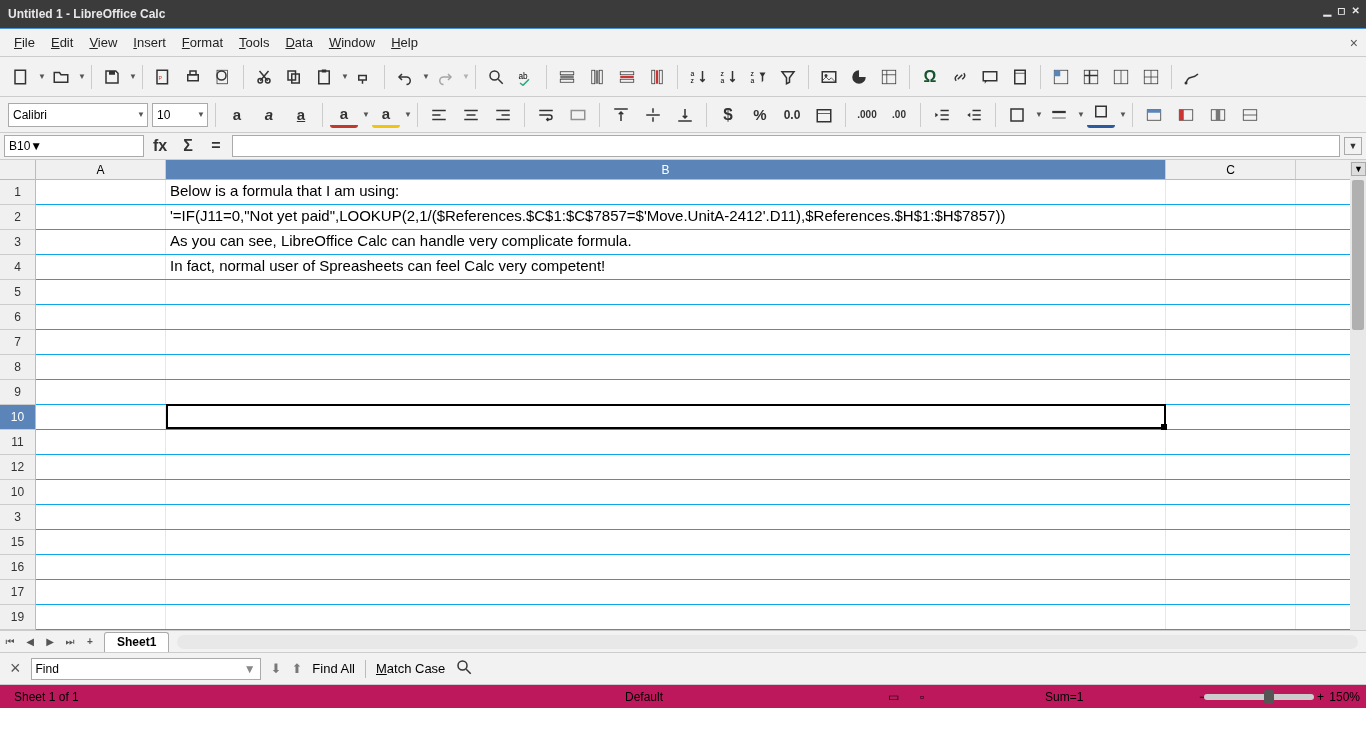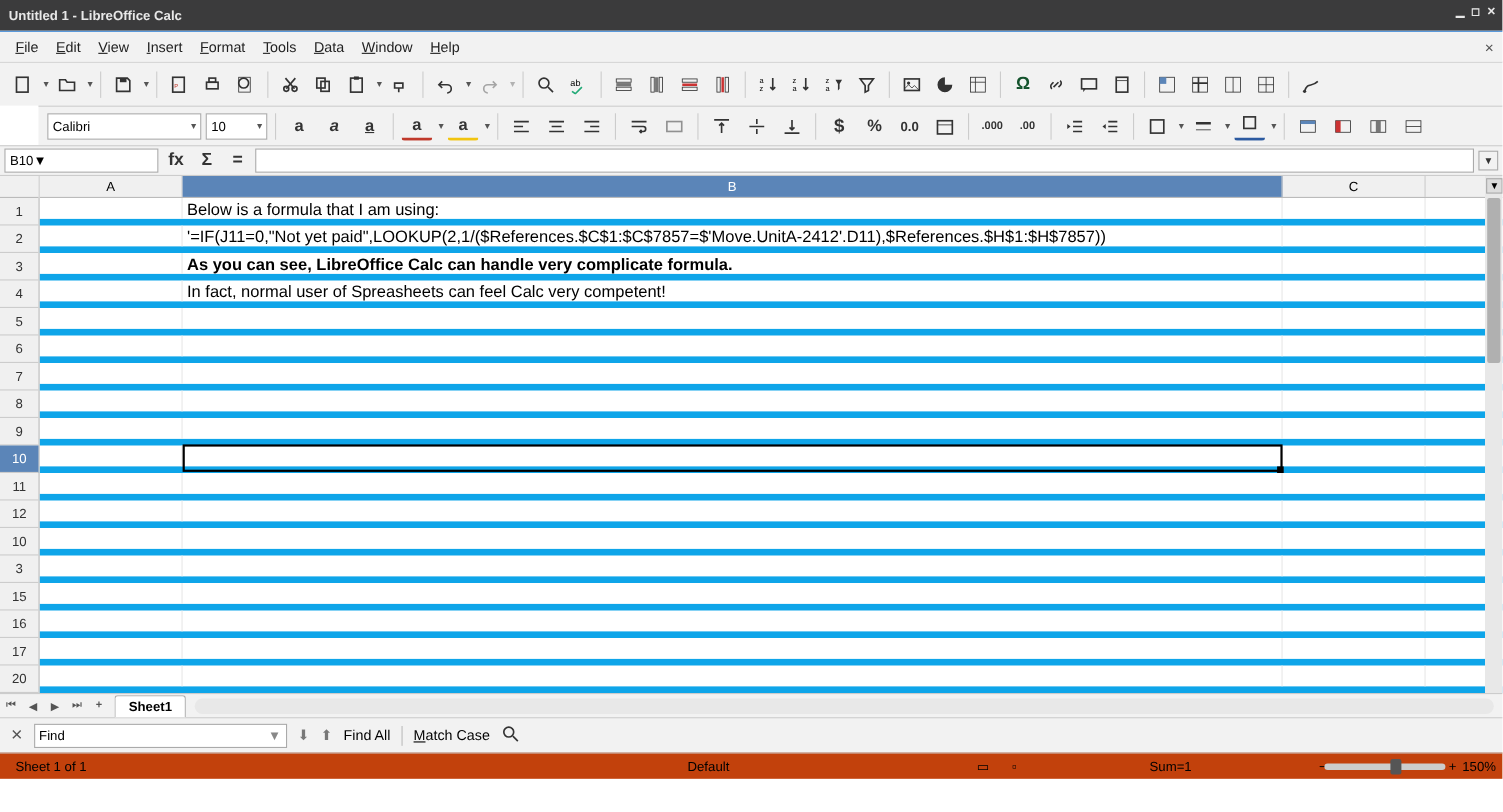--- a/index.html
+++ b/index.html
@@ -8,56 +8,56 @@
 .titlebar .win-btns { position:absolute; right:6px; top:5px; display:flex; gap:6px; }
 .titlebar .win-btn { font-size:10px; cursor:pointer; }
 .menubar { height:28px; background:#f2f2f2; border-top:1px solid #4a90d9; display:flex; align-items:center; padding:0 6px; font-size:13px; color:#222; position:relative; }
 .menubar .mi { padding:4px 8px; cursor:pointer; }
 .menubar .mi u { text-decoration:underline; }
 .menubar .close-doc { position:absolute; right:8px; font-size:14px; cursor:pointer; color:#555; }
 .toolbar { height:40px; background:#f2f2f2; border-top:1px solid #ccc; display:flex; align-items:center; padding:0 8px; gap:4px; }
 .tb-btn { width:26px; height:26px; display:flex; align-items:center; justify-content:center; cursor:pointer; border-radius:3px; color:#14532d; }
 .tb-sep { width:1px; height:24px; background:#ccc; margin:0 3px; }
 .tb-drop { width:6px; font-size:8px; color:#555; cursor:pointer; display:flex; align-items:center; }
-.fmt-bar { height:36px; background:#f2f2f2; border-top:1px solid #ccc; display:flex; align-items:center; padding:0 8px; gap:4px;margin-left:35px; }
+.fmt-bar { height:36px; background:#f2f2f2; border-top:1px solid #ccc; display:flex; align-items:center; padding:0 8px; gap:4px; }
 .combo { height:24px; border:1px solid #aaa; background:#fff; display:flex; align-items:center; padding:0 4px; font-size:12px; position:relative; }
 .combo .drop { position:absolute; right:2px; font-size:8px; color:#555; cursor:pointer; }
 .fmt-btn { width:28px; height:26px; display:flex; align-items:center; justify-content:center; cursor:pointer; color:#333; font-weight:bold; font-size:15px; border-radius:3px; }
 .under-red { border-bottom:3px solid #c0392b; }
 .under-yellow { border-bottom:3px solid #f1c40f; }
 .under-blue { border-bottom:3px solid #2c5aa0; }
 .formula-bar { height:28px; background:#f2f2f2; border-top:1px solid #ccc; border-bottom:1px solid #ccc; display:flex; align-items:center; padding:0 4px; gap:4px; }
 .name-box { width:140px; height:22px; border:1px solid #aaa; background:#fff; padding:0 4px; font-size:12px; display:flex; align-items:center; position:relative; }
 .fb-btn { width:24px; height:22px; display:flex; align-items:center; justify-content:center; cursor:pointer; color:#333; font-weight:bold; }
 .formula-input { flex:1; height:22px; border:1px solid #aaa; background:#fff; padding:0 4px; font-size:12px; }
 .grid-area { position:relative; height:470px; background:#fff; display:flex; }
 .row-headers { width:36px; background:#f0f0f0; border-right:1px solid #bbb; }
 .corner { height:20px; border-bottom:1px solid #bbb; background:#f0f0f0; }
 .row-h { height:25px; border-bottom:1px solid #ccc; display:flex; align-items:center; justify-content:center; font-size:12px; color:#333; cursor:pointer; }
 .row-h.sel { background:#5b85b8; color:#fff; }
 .grid-main { flex:1; position:relative; overflow:hidden; }
 .col-headers { height:20px; display:flex; background:#f0f0f0; border-bottom:1px solid #bbb; }
 .col-h { border-right:1px solid #ccc; display:flex; align-items:center; justify-content:center; font-size:12px; cursor:pointer; }
 .col-h.sel { background:#5b85b8; color:#fff; }
 .cells { position:relative; }
-.row { height:25px; display:flex; border-bottom:6px solid #0ea5e9; }
+.row { height:25px; display:flex; border-bottom:1px solid #0ea5e9; }
 .cell { border-right:1px solid #e8e8e8; padding:2px 4px; font-size:15px; white-space:nowrap; overflow:visible; }
 .active-cell { position:absolute; border:2px solid #000; pointer-events:none; }
 .active-handle{ position:absolute; width:6px; height:6px; background:#000; right:-3px; bottom:-3px; }
 .vscroll { position:absolute; right:0; top:0; bottom:0; width:16px; background:#e8e8e8; }
 .vscroll .thumb { position:absolute; top:20px; left:2px; right:2px; height:150px; background:#b0b0b0; border-radius:2px; }
 .sheet-tabs { height:22px; background:#f2f2f2; border-top:1px solid #ccc; display:flex; align-items:center; font-size:12px; }
 .nav-btn { width:20px; text-align:center; cursor:pointer; color:#555; font-size:10px; }
 .tab { height:20px; padding:2px 12px; background:#fff; border:1px solid #aaa; border-bottom:none; border-radius:3px 3px 0 0; margin-left:4px; cursor:pointer; font-weight:600; }
 .hscroll-track { flex:1; margin:0 8px; height:14px; background:#e8e8e8; border-radius:7px; }
 .find-bar { height:32px; background:#f2f2f2; border-top:1px solid #ccc; display:flex; align-items:center; padding:0 10px; gap:10px; font-size:13px; }
 .find-close { font-size:18px; color:#555; cursor:pointer; }
 .find-input { width:230px; height:22px; border:1px solid #aaa; padding:0 4px; font-size:12px; color:#888; background:#fff; display:flex; align-items:center; position:relative; }
 .find-btn { cursor:pointer; white-space:nowrap; }
-.status-bar { height:24px; background:#c2410c; border-top:1px solid #ccc; display:flex; align-items:center; font-size:12px; padding:0 10px; position:relative; }
+.status-bar { height:24px; background:#be185d; border-top:1px solid #ccc; display:flex; align-items:center; font-size:12px; padding:0 10px; position:relative; }
 .status-zone { position:absolute; }
 svg { width:18px; height:18px; }
 .zoom-slider { width:110px; height:6px; background:#ccc; border-radius:3px; position:relative; display:inline-block; vertical-align:middle; margin:0 6px; }
 .zoom-thumb { position:absolute; width:10px; height:14px; background:#555; top:-4px; left:60px; border-radius:2px; }
 </style>
 </head>
 <body>
 
 <div class="titlebar">
   <span>Untitled 1 - LibreOffice Calc</span>
@@ -483,21 +483,21 @@
         <div class="row-h">8</div>
         <div class="row-h">9</div>
         <div class="row-h sel">10</div>
         <div class="row-h">11</div>
         <div class="row-h">12</div>
         <div class="row-h">10</div>
         <div class="row-h">3</div>
         <div class="row-h">15</div>
         <div class="row-h">16</div>
         <div class="row-h">17</div>
-        <div class="row-h">20</div>
+        <div class="row-h">19</div>
       </div>
   </div>
   <div class="grid-main">
     <div class="col-headers" id="col-h-host">
         <div class="col-h" style="width: 130px;">A</div>
         <div class="col-h sel" style="width: 1000px;">B</div>
         <div class="col-h" style="width: 130px;">C</div>
       </div>
     <div class="cells" id="cells-host">
         <div class="row">
@@ -505,21 +505,21 @@
           <div class="cell" style="width: 1000px;">Below is a formula that I am using:</div>
           <div class="cell" style="width: 130px;"></div>
         </div>
         <div class="row">
           <div class="cell" style="width: 130px;"></div>
           <div class="cell" style="width: 1000px;">'=IF(J11=0,"Not yet paid",LOOKUP(2,1/($References.$C$1:$C$7857=$'Move.UnitA-2412'.D11),$References.$H$1:$H$7857))</div>
           <div class="cell" style="width: 130px;"></div>
         </div>
         <div class="row">
           <div class="cell" style="width: 130px;"></div>
-          <div class="cell" style="width: 1000px; font-weight: bold;">As you can see, LibreOffice Calc can handle very complicate formula.</div>
+          <div class="cell" style="width: 1000px;">As you can see, LibreOffice Calc can handle very complicate formula.</div>
           <div class="cell" style="width: 130px;"></div>
         </div>
         <div class="row">
           <div class="cell" style="width: 130px;"></div>
           <div class="cell" style="width: 1000px;">In fact, normal user of Spreasheets can feel Calc very competent!</div>
           <div class="cell" style="width: 130px;"></div>
         </div>
         <div class="row">
           <div class="cell" style="width: 130px;"></div>
           <div class="cell" style="width: 1000px;"></div>

